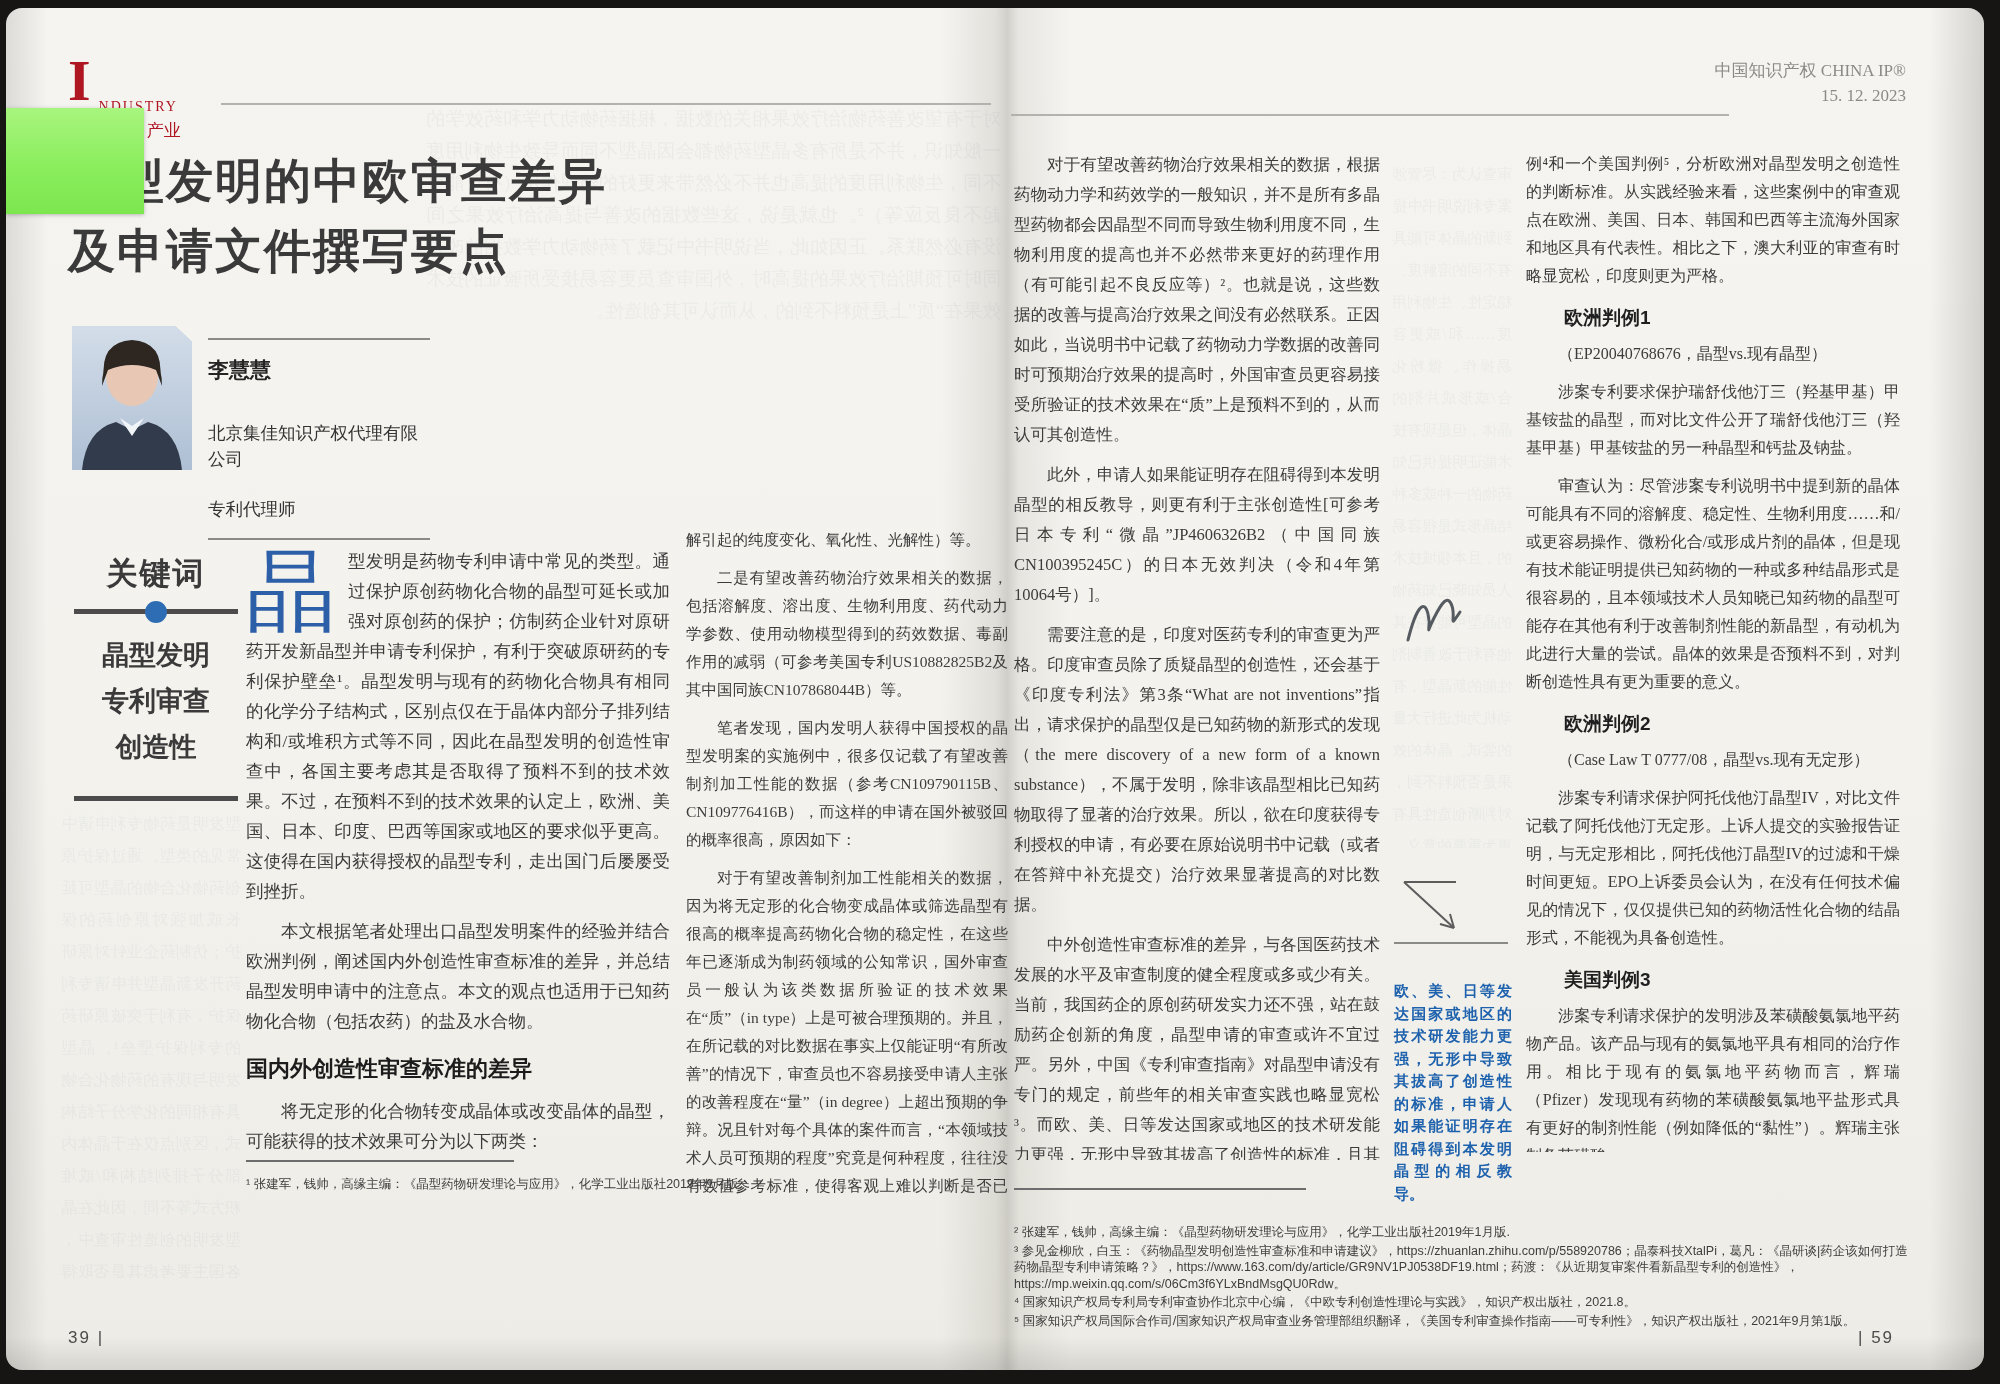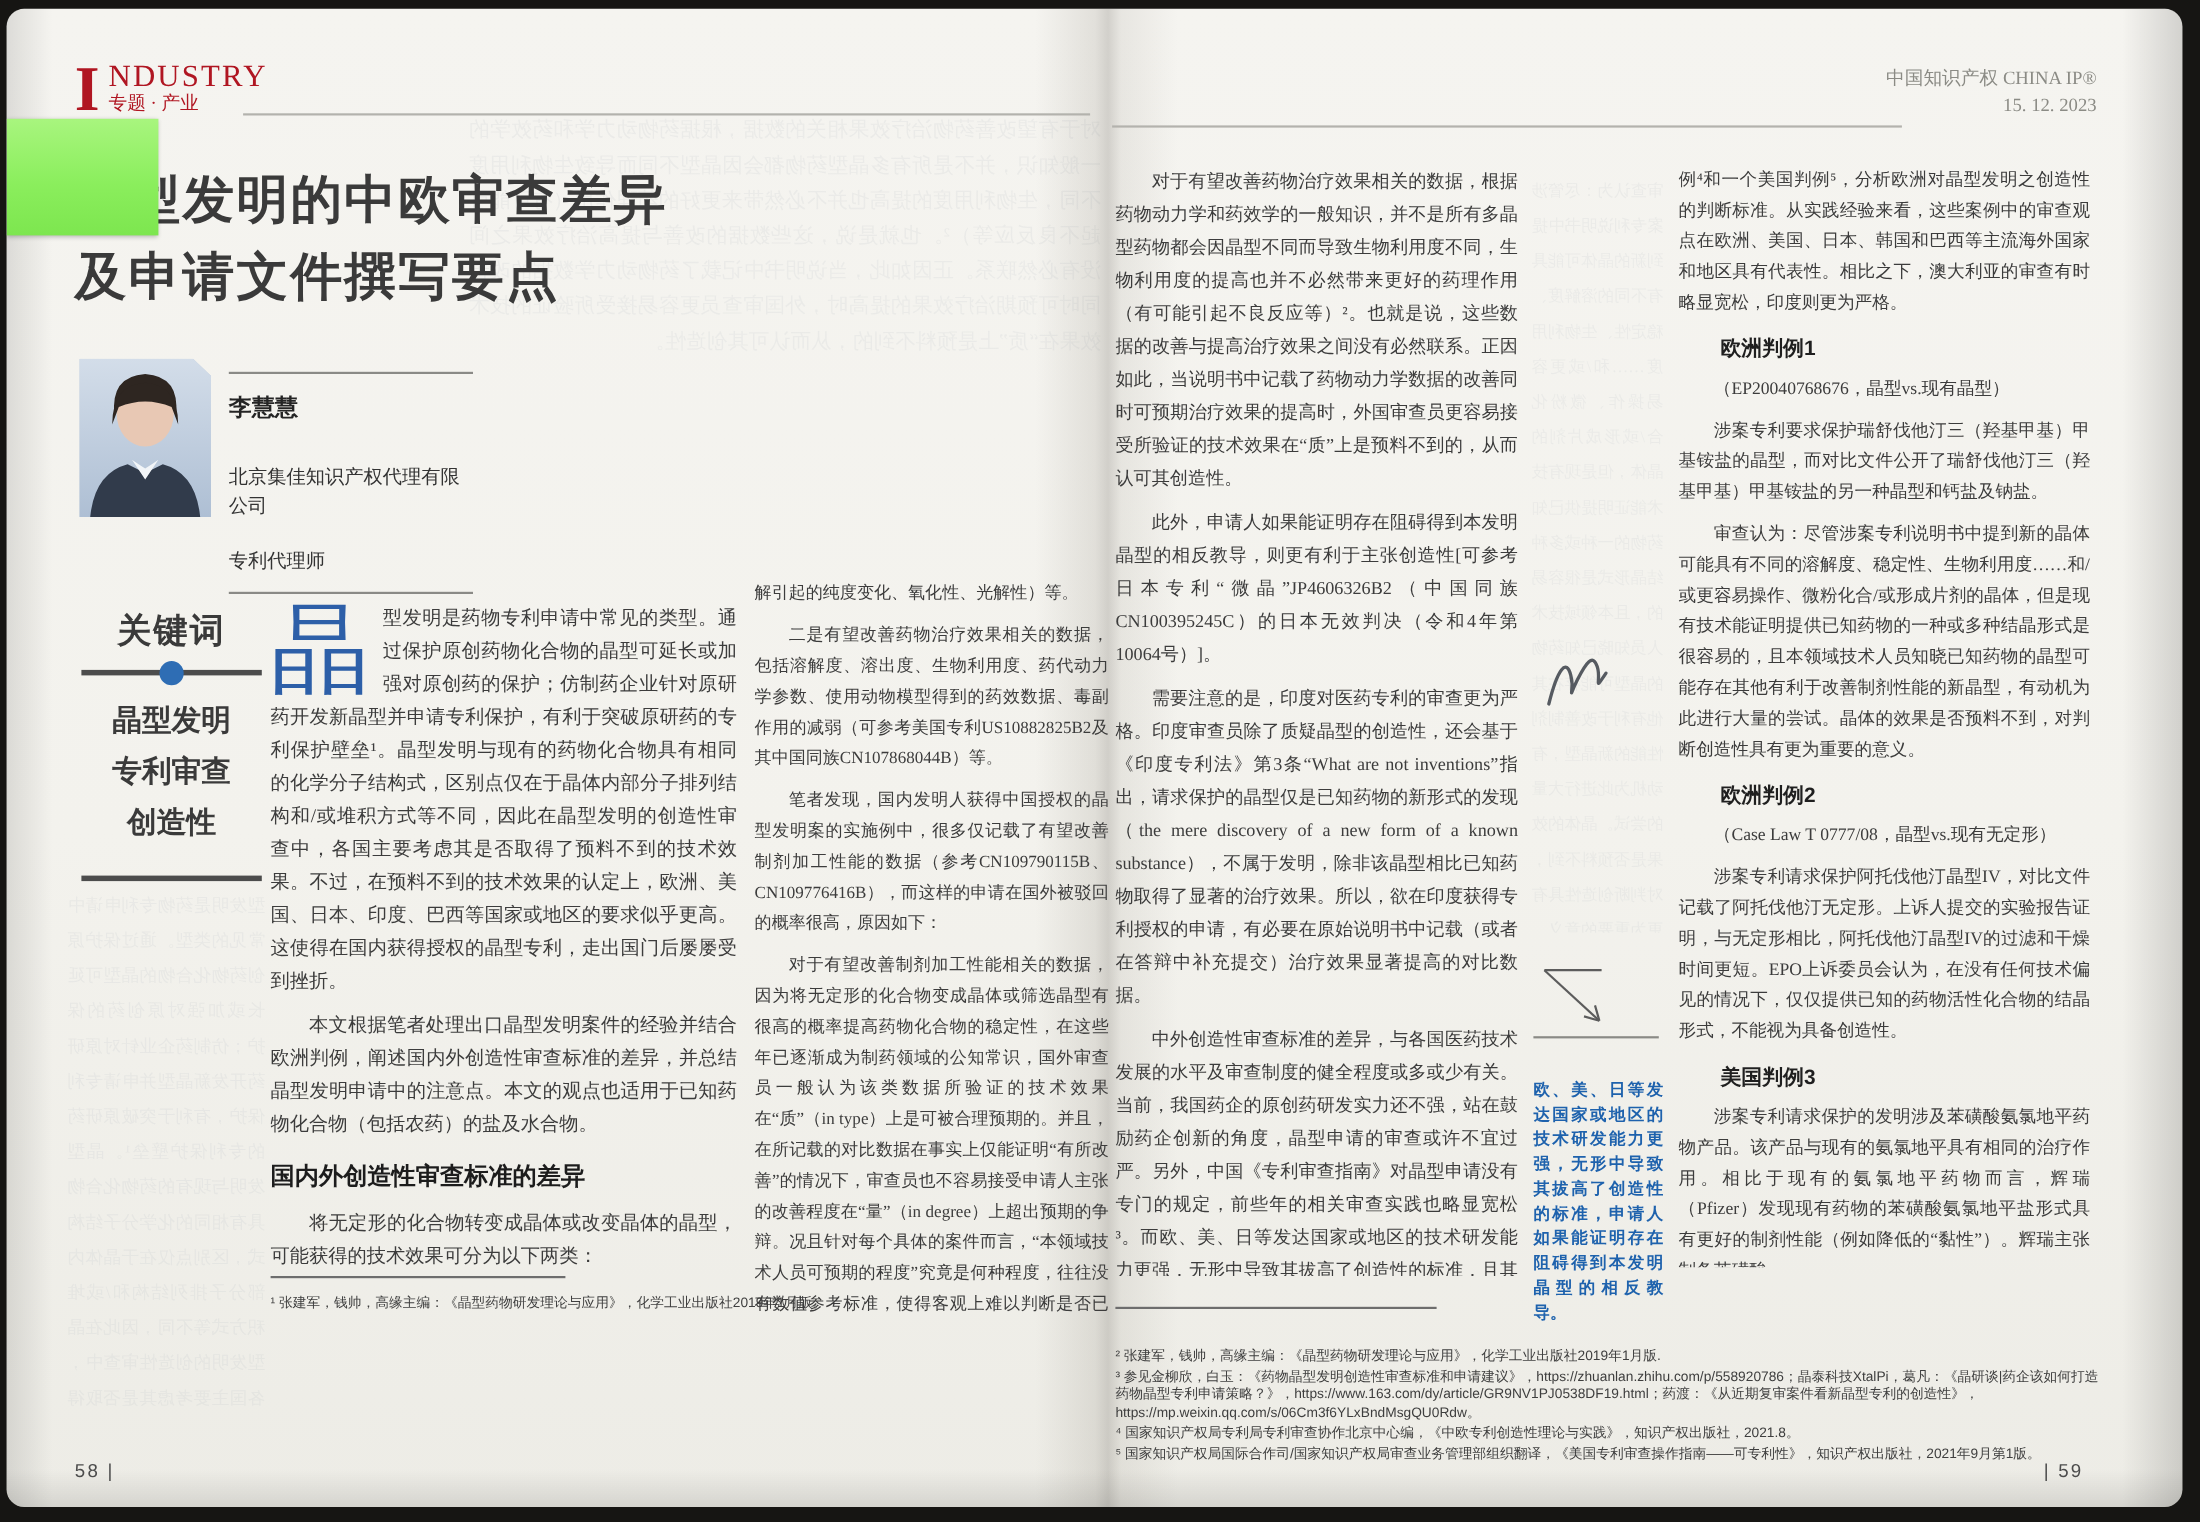--- a/index.html
+++ b/index.html
@@ -17,21 +17,21 @@
 
   
   .ghost{position:absolute;overflow:hidden;transform:scaleX(-1);color:#5d6f86;opacity:.06;
     filter:blur(.7px);font-family:"Liberation Serif","DejaVu Serif",serif;
     font-size:19px;line-height:32px;text-align:justify;pointer-events:none;}
 
   
   .lp-logo{position:absolute;left:62px;top:44px;color:#b01622;}
   .logo-i{font-size:58px;font-weight:700;line-height:58px;vertical-align:top;}
   .logo-col{display:inline-block;margin-left:8px;vertical-align:top;padding-top:6px;}
-  .logo-word{display:block;font-size:28px;letter-spacing:2px;line-height:24px;}
+  .logo-word{display:block;font-size:14px;letter-spacing:2px;line-height:24px;margin-top:37px;}
   .logo-sub{display:block;font-size:17px;line-height:24px;}
   .lp-header-rule{position:absolute;left:215px;top:95px;width:770px;height:2px;background:#b3b2ad;}
 
   .lp-title{position:absolute;left:62px;top:138px;margin:0;font-weight:700;color:#3a3a3a;
     font-size:47px;line-height:70px;letter-spacing:2px;}
 
   
   .sticker{position:absolute;left:0;top:100px;width:138px;height:106px;z-index:5;
     background:linear-gradient(180deg,#a8f57e 0%,#8bee5d 55%,#7de64f 100%);
     box-shadow:0 1px 4px rgba(0,0,0,.25);}
@@ -166,21 +166,21 @@
   <div class="fn-rule lp-fn-rule"></div>
   <p class="fn lp-fn sans">¹ 张建军，钱帅，高缘主编：《晶型药物研发理论与应用》，化学工业出版社2019年1月版。</p>
 
   <div class="colB body-text serif">
     <p class="no-indent">解引起的纯度变化、氧化性、光解性）等。</p>
     <p>二是有望改善药物治疗效果相关的数据，包括溶解度、溶出度、生物利用度、药代动力学参数、使用动物模型得到的药效数据、毒副作用的减弱（可参考美国专利US10882825B2及其中国同族CN107868044B）等。</p>
     <p>笔者发现，国内发明人获得中国授权的晶型发明案的实施例中，很多仅记载了有望改善制剂加工性能的数据（参考CN109790115B、CN109776416B），而这样的申请在国外被驳回的概率很高，原因如下：</p>
     <p>对于有望改善制剂加工性能相关的数据，因为将无定形的化合物变成晶体或筛选晶型有很高的概率提高药物化合物的稳定性，在这些年已逐渐成为制药领域的公知常识，国外审查员一般认为该类数据所验证的技术效果在“质”（in type）上是可被合理预期的。并且，在所记载的对比数据在事实上仅能证明“有所改善”的情况下，审查员也不容易接受申请人主张的改善程度在“量”（in degree）上超出预期的争辩。况且针对每个具体的案件而言，“本领域技术人员可预期的程度”究竟是何种程度，往往没有数值参考标准，使得客观上难以判断是否已超出可预期的程度。</p>
   </div>
 
-  <div class="page-num left sans">58  |</div>
+  <div class="page-num left sans">39  |</div>
 
   <div class="rp-header serif">
     <div>中国知识产权 CHINA IP®</div>
     <div>15. 12. 2023</div>
   </div>
   <div class="rp-header-rule"></div>
 
   <div class="rcol1 body-text serif">
     <p>对于有望改善药物治疗效果相关的数据，根据药物动力学和药效学的一般知识，并不是所有多晶型药物都会因晶型不同而导致生物利用度不同，生物利用度的提高也并不必然带来更好的药理作用（有可能引起不良反应等）²。也就是说，这些数据的改善与提高治疗效果之间没有必然联系。正因如此，当说明书中记载了药物动力学数据的改善同时可预期治疗效果的提高时，外国审查员更容易接受所验证的技术效果在“质”上是预料不到的，从而认可其创造性。</p>
     <p>此外，申请人如果能证明存在阻碍得到本发明晶型的相反教导，则更有利于主张创造性[可参考日本专利“微晶”JP4606326B2（中国同族CN100395245C）的日本无效判决（令和4年第10064号）]。</p>

